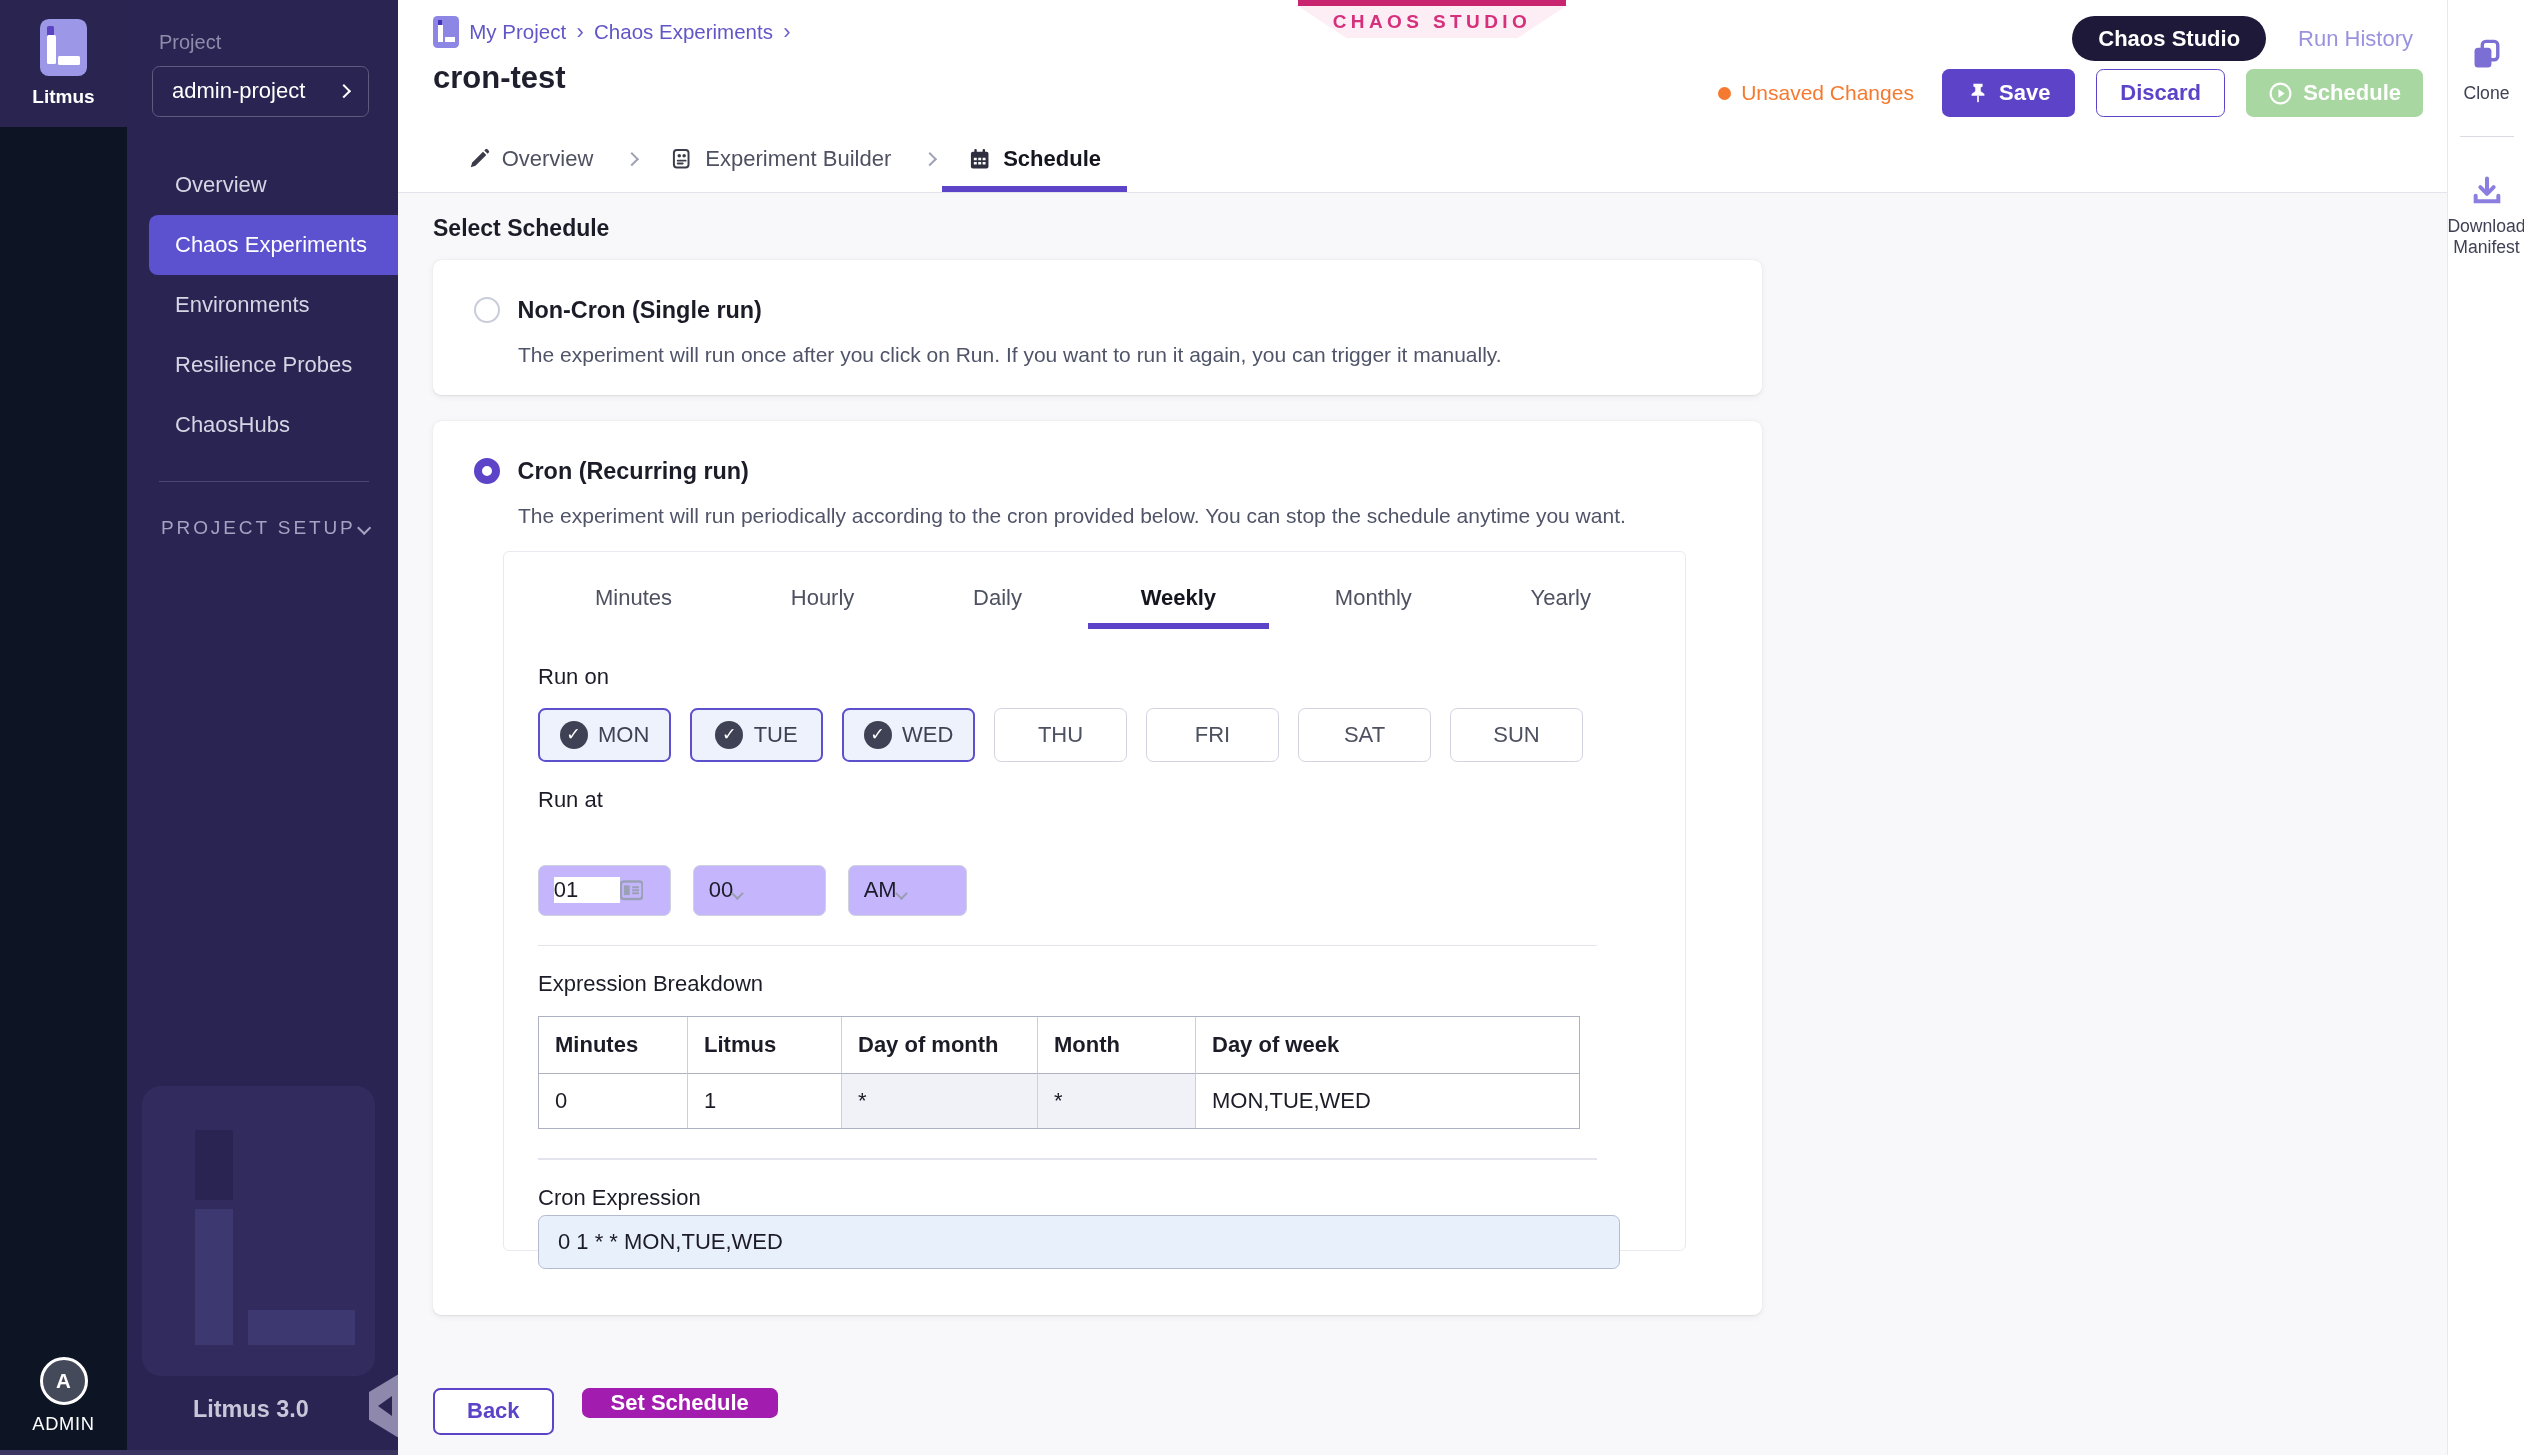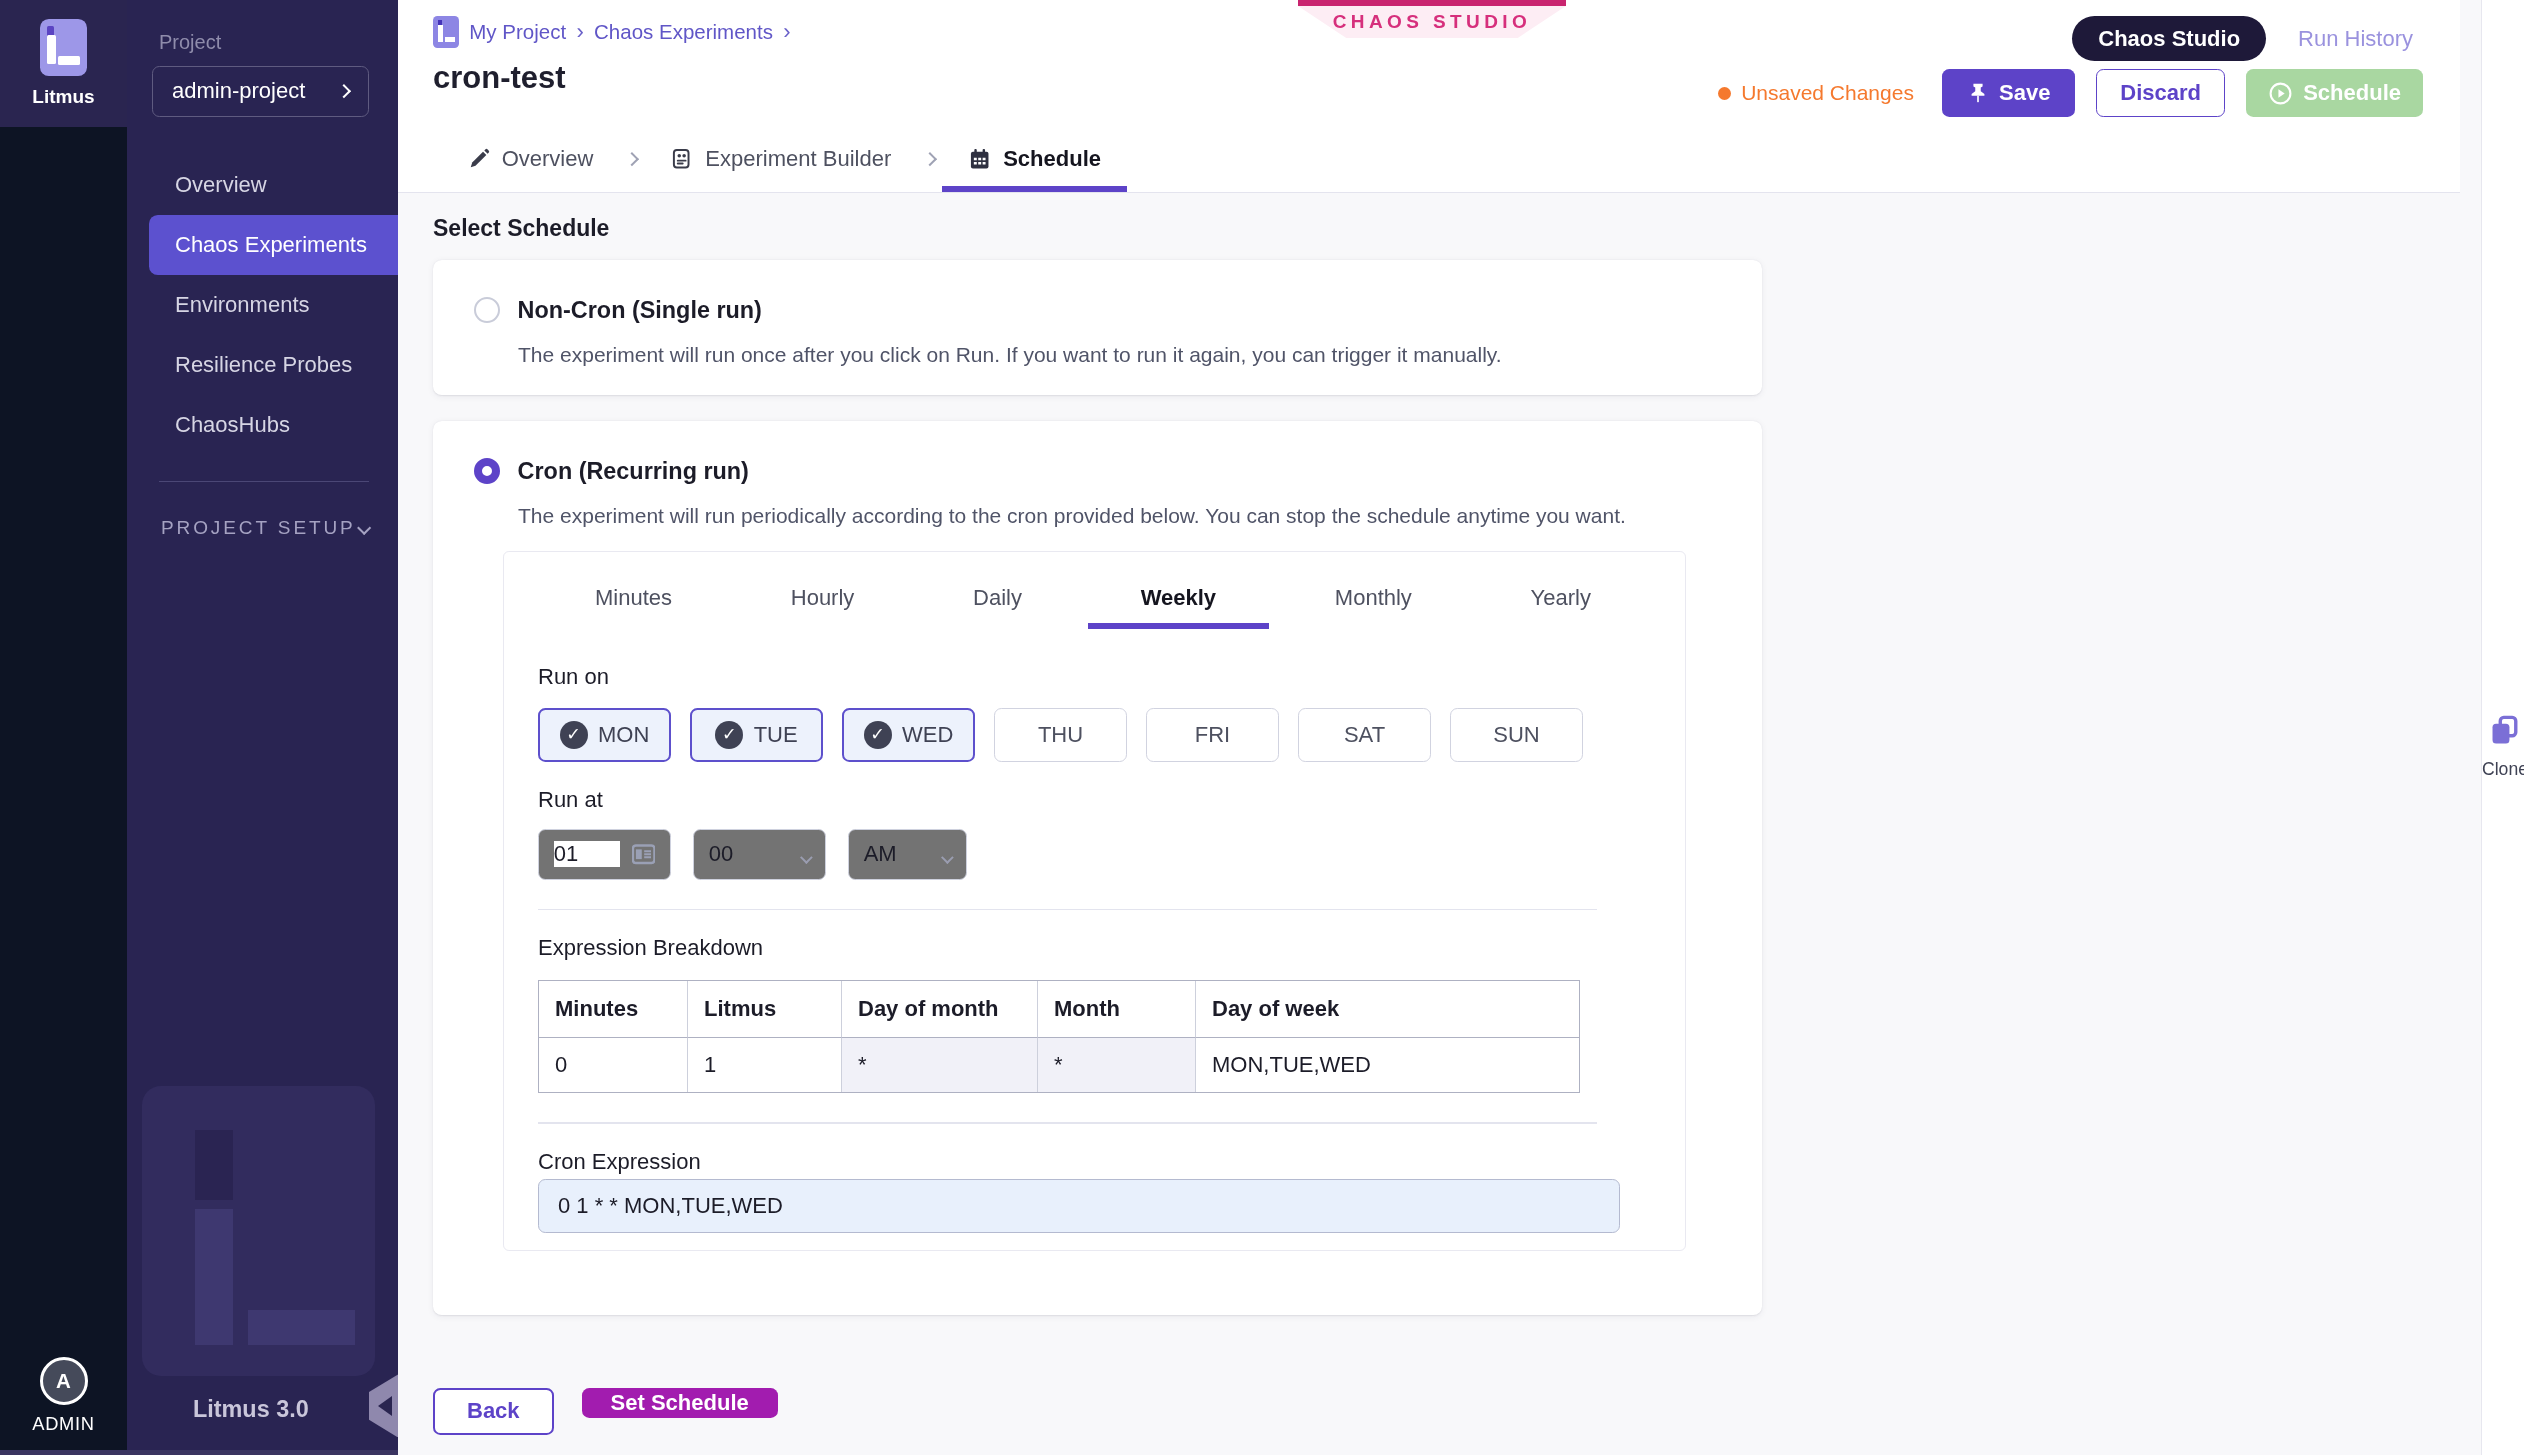--- a/index.html
+++ b/index.html
@@ -36,21 +36,21 @@
   .watermark { position:absolute; left:14.7px; bottom:79px; width:233px; height:290px; background:#322c5e; border-radius:19px; }
   .watermark .w1 { position:absolute; left:53px; top:44px; width:38px; height:70px; background:#2a2452; }
   .watermark .w2 { position:absolute; left:53px; top:123px; width:38px; height:136px; background:#3e3870; }
   .watermark .w3 { position:absolute; left:106px; top:224px; width:107px; height:35px; background:#3e3870; }
   .version { position:absolute; left:66px; bottom:32px; color:#c9c6da; font-size:23.4px; font-weight:bold;text-align:right; }
   .collapse-handle { position:absolute; right:0; bottom:17.6px; width:29px; height:63px; background:#8f88ad; clip-path:polygon(100% 0,100% 100%,0 72%,0 28%); display:flex; align-items:center; justify-content:flex-end; cursor:pointer; }
   .collapse-handle .tri { width:0; height:0; border-top:10.3px solid transparent; border-bottom:10.3px solid transparent; border-right:14.7px solid #2a2550; margin-right:5.9px; }
   .bottom-strip { position:absolute; left:0; bottom:0; width:398px; height:5.1px; background:#3a3460; z-index:6; }
 
   
-  .right-rail { position:absolute; right:0; top:0; bottom:0; width:44px; background:#fff; border-left:1.5px solid #e7e7ef; z-index:4; display:flex; align-items:center; }
+  .right-rail { position:absolute; right:0; top:0; bottom:0; width:78px; background:#fff; border-left:1.5px solid #e7e7ef; z-index:4; display:flex; flex-direction:column; align-items:center; }
   .rail-item { display:flex; flex-direction:column; align-items:center; gap:10.3px; margin-top:38px; cursor:pointer; }
   .rail-item .lbl { font-size:17.6px; color:#3f4254; text-align:center; line-height:1.15; white-space:nowrap; }
   .rail-sep { width:54px; height:1.5px; background:#d9dae2; margin-top:32px; }
 
   
   .main { position:absolute; left:398px; right:65px; top:0; bottom:0; background:#f8f8fa; }
   .hdr { position:relative; height:126px; background:#fff; }
   .breadcrumb { position:absolute; left:35px; top:16px; display:flex; align-items:center; gap:10.3px; font-size:20.5px; color:#6056c7; }
   .crumb-logo { width:26px; height:32px; background:#8d86e4; border-radius:4.4px; position:relative; }
   .crumb-logo .vbar { position:absolute; left:5.1px; top:8.8px; width:5.1px; height:17.6px; background:#fff; }
@@ -100,21 +100,21 @@
   .ctab.active { color:#15151f; font-weight:bold; }
   .ctab.active::after { content:''; position:absolute; left:-53px; right:-53px; bottom:10.3px; height:5.9px; background:#5d43c8; }
 
   .flabel { font-size:22px; color:#1c1c28; margin-top:25px; }
   .days { display:flex; gap:19px; margin-top:17.6px; }
   .day { width:133px; height:54px; background:#fff; border:1.5px solid #d1d3e0; border-radius:7.3px; display:flex; align-items:center; justify-content:center; gap:10.3px; font-size:22px; color:#4e5160; cursor:pointer; }
   .day.sel { background:#edf2fc; border:2.2px solid #5d50cc; color:#3f4254; }
   .checkmark { width:28px; height:28px; border-radius:50%; background:#3f4254; color:#fff; font-size:17.6px; font-weight:bold; display:flex; align-items:center; justify-content:center; }
 
   .time-row { display:flex; gap:22px; margin-top:16px; }
-  .tfield { width:133px; height:51px; background:#737373; border:1.5px solid #ced1de; border-radius:7.3px; display:flex; align-items:center; justify-content:space-between; padding:0 14.7px; font-size:22px; color:#1c1c28; cursor:pointer; }
+  .tfield { width:133px; height:51px; background:#c4b5fd; border:1.5px solid #ced1de; border-radius:7.3px; display:flex; align-items:center; padding:0 14.7px; font-size:22px; color:#1c1c28; cursor:pointer;margin-top:36px; }
   .tfield input { border:none; outline:none; width:66px; font-size:22px; color:#1c1c28; font-family:inherit; }
   .sel-chev { color:#9a9db0; }
   .sel-chev .chev { border-width:0 2.2px 2.2px 0; border-style:solid; width:8.8px; height:8.8px; }
 
   .hdivider { height:1.5px; background:#e3e4ee; width:1059px; margin-top:29px; }
 
   .btable { width:1042px; border:1.5px solid #aeb1c2; margin-top:19px; }
   .trow { display:grid; grid-template-columns:149px 154px 196px 158px 1fr; }
   .trow.head .cell { height:57px; font-weight:bold; border-bottom:1.5px solid #aeb1c2; }
   .cell { display:flex; align-items:center; padding-left:16px; font-size:22px; color:#1c1c28; height:54px; border-right:1.5px solid #cdd0dc; background:#fff; }

